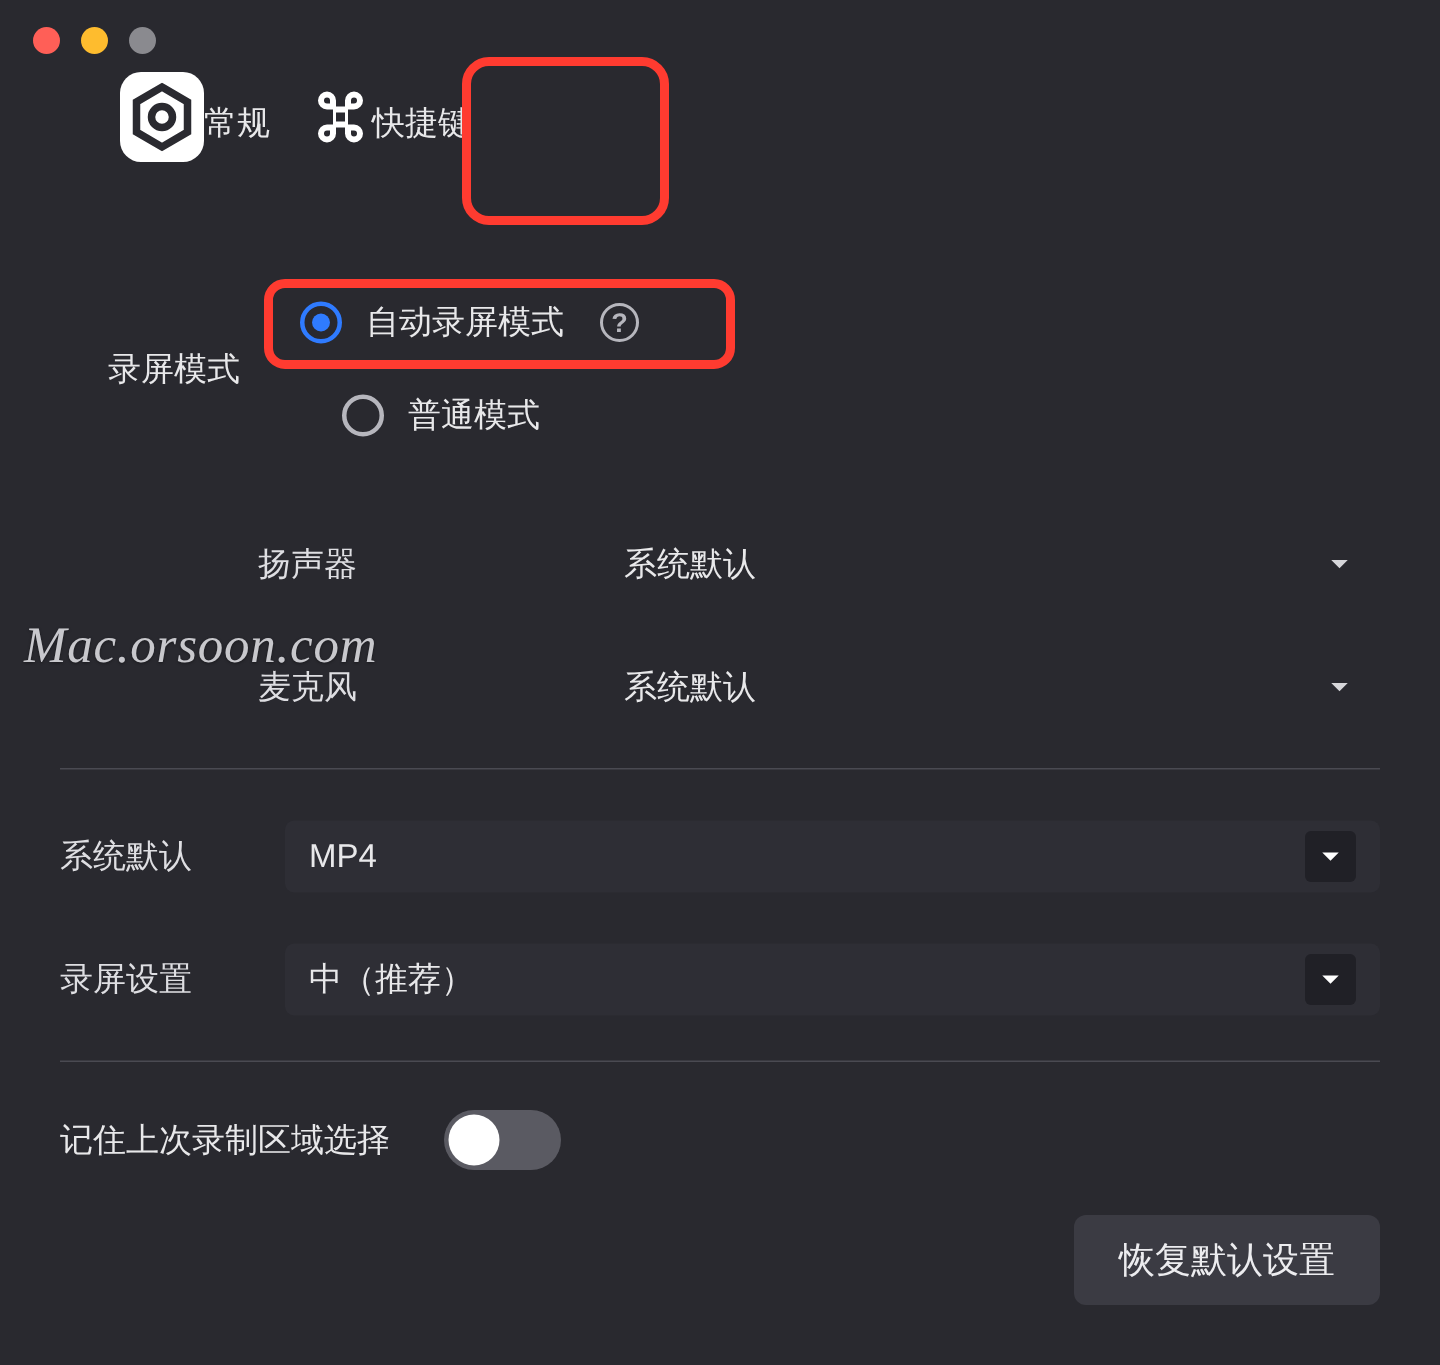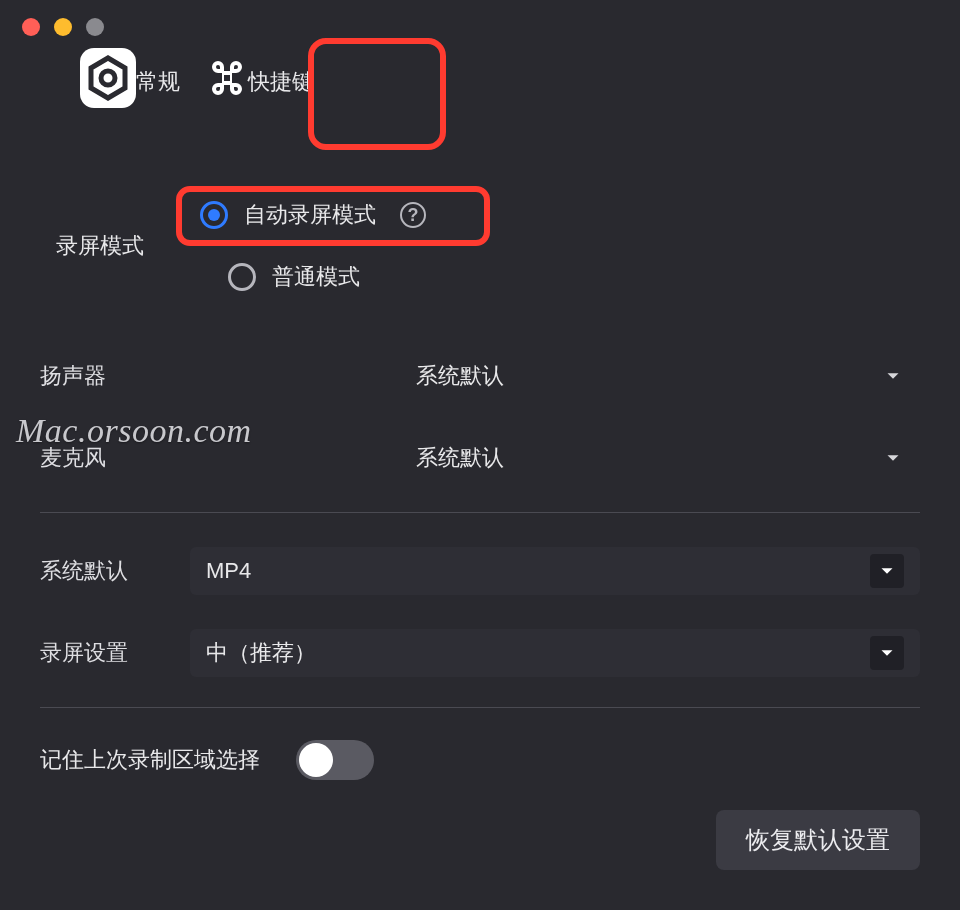--- a/index.html
+++ b/index.html
@@ -60,21 +60,21 @@
   
   .content {
     position: absolute;
     top: 180px; left: 0; right: 0; bottom: 0;
     padding: 20px 40px 0 40px;
   }
   .row {
     display: flex; align-items: center;
     min-height: 54px;
   }
-  .row.labelrow .field-label { width: 120px; text-align: center; }
+  .row.labelrow .field-label { width: 120px; text-align: right; }
   .field-label { color: #e8e8ea; font-size: 22px; }
 
   
   .radio-block { margin-left: 40px; display: flex; flex-direction: column; gap: 32px; }
   .radio-row { display: flex; align-items: center; gap: 16px; }
   .radio {
     width: 28px; height: 28px; border-radius: 50%;
     border: 3px solid #b6b6bd; position: relative;
     display: inline-block;
   }
@@ -97,21 +97,21 @@
     border: 6px solid #ff3b30;
     border-radius: 14px;
     z-index: 3;
     pointer-events: none;
   }
 
   
   .select-row {
     display: flex; align-items: center; margin-top: 34px;
   }
-  .select-row .sublabel { width: 360px; text-align: left; padding-right: 30px; color: #dedee2; font-size: 22px; }
+  .select-row .sublabel { width: 360px; text-align: center; padding-right: 30px; color: #dedee2; font-size: 22px; }
   .select-row.narrow .sublabel { width: 150px; text-align: left; padding-right: 0; }
   .select {
     flex: 1; height: 48px;
     background: #2e2e35;
     border-radius: 6px;
     display: flex; align-items: center; justify-content: space-between;
     padding: 0 16px;
     color: #e8e8ea;
     cursor: pointer;
     gap: 40px;

